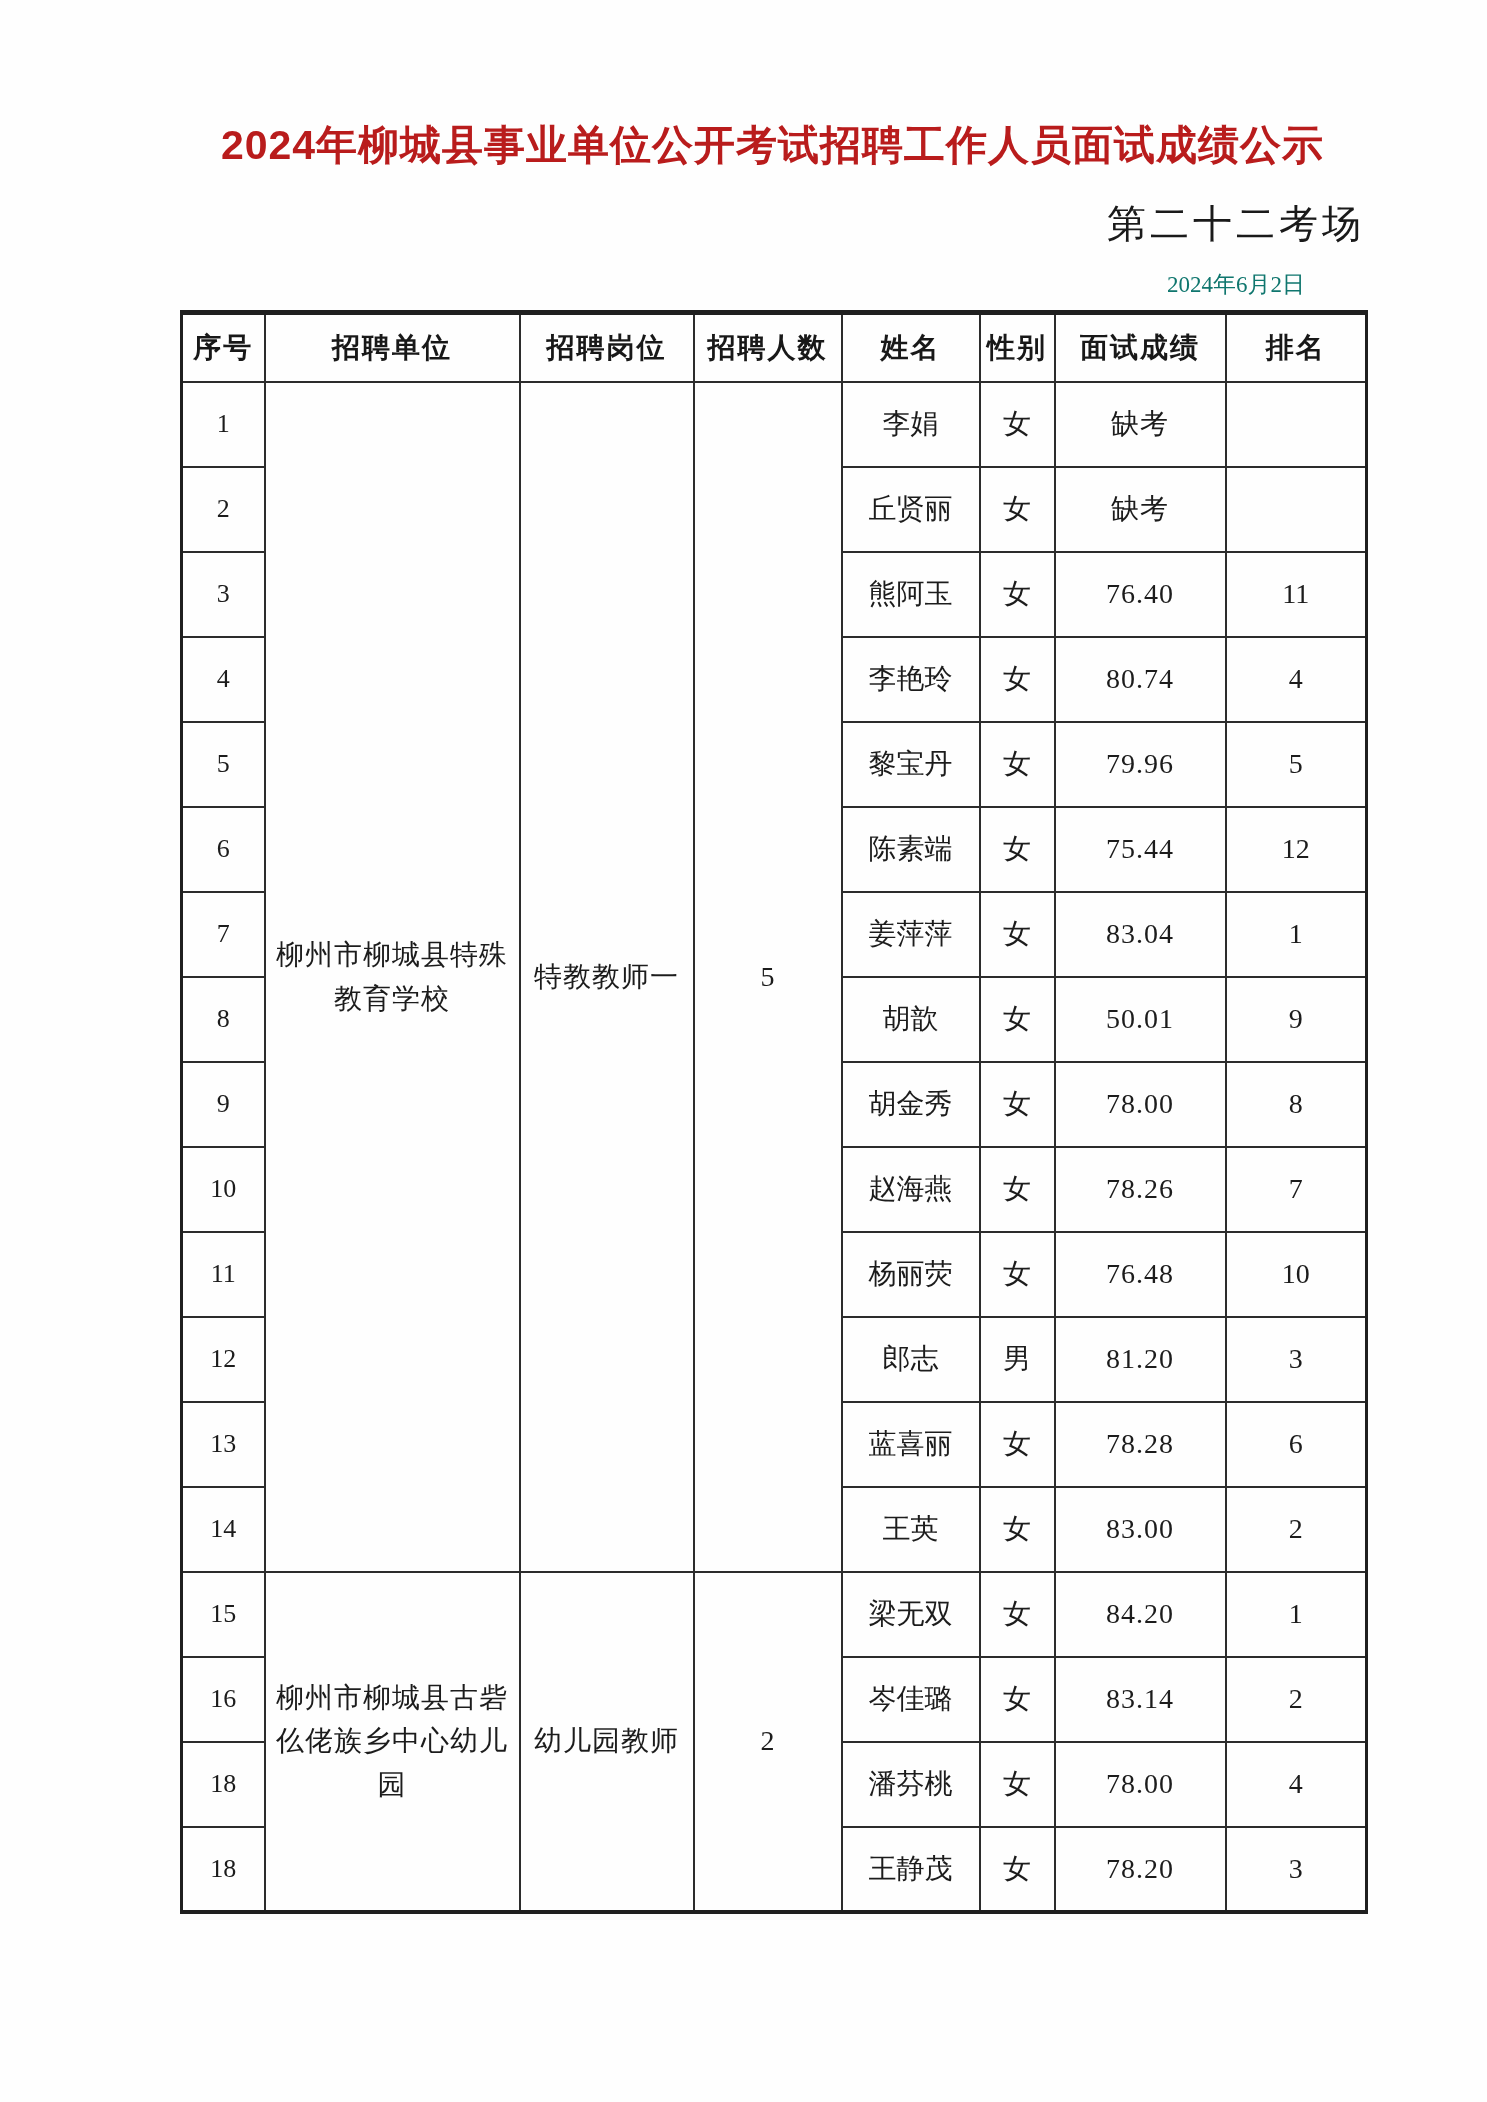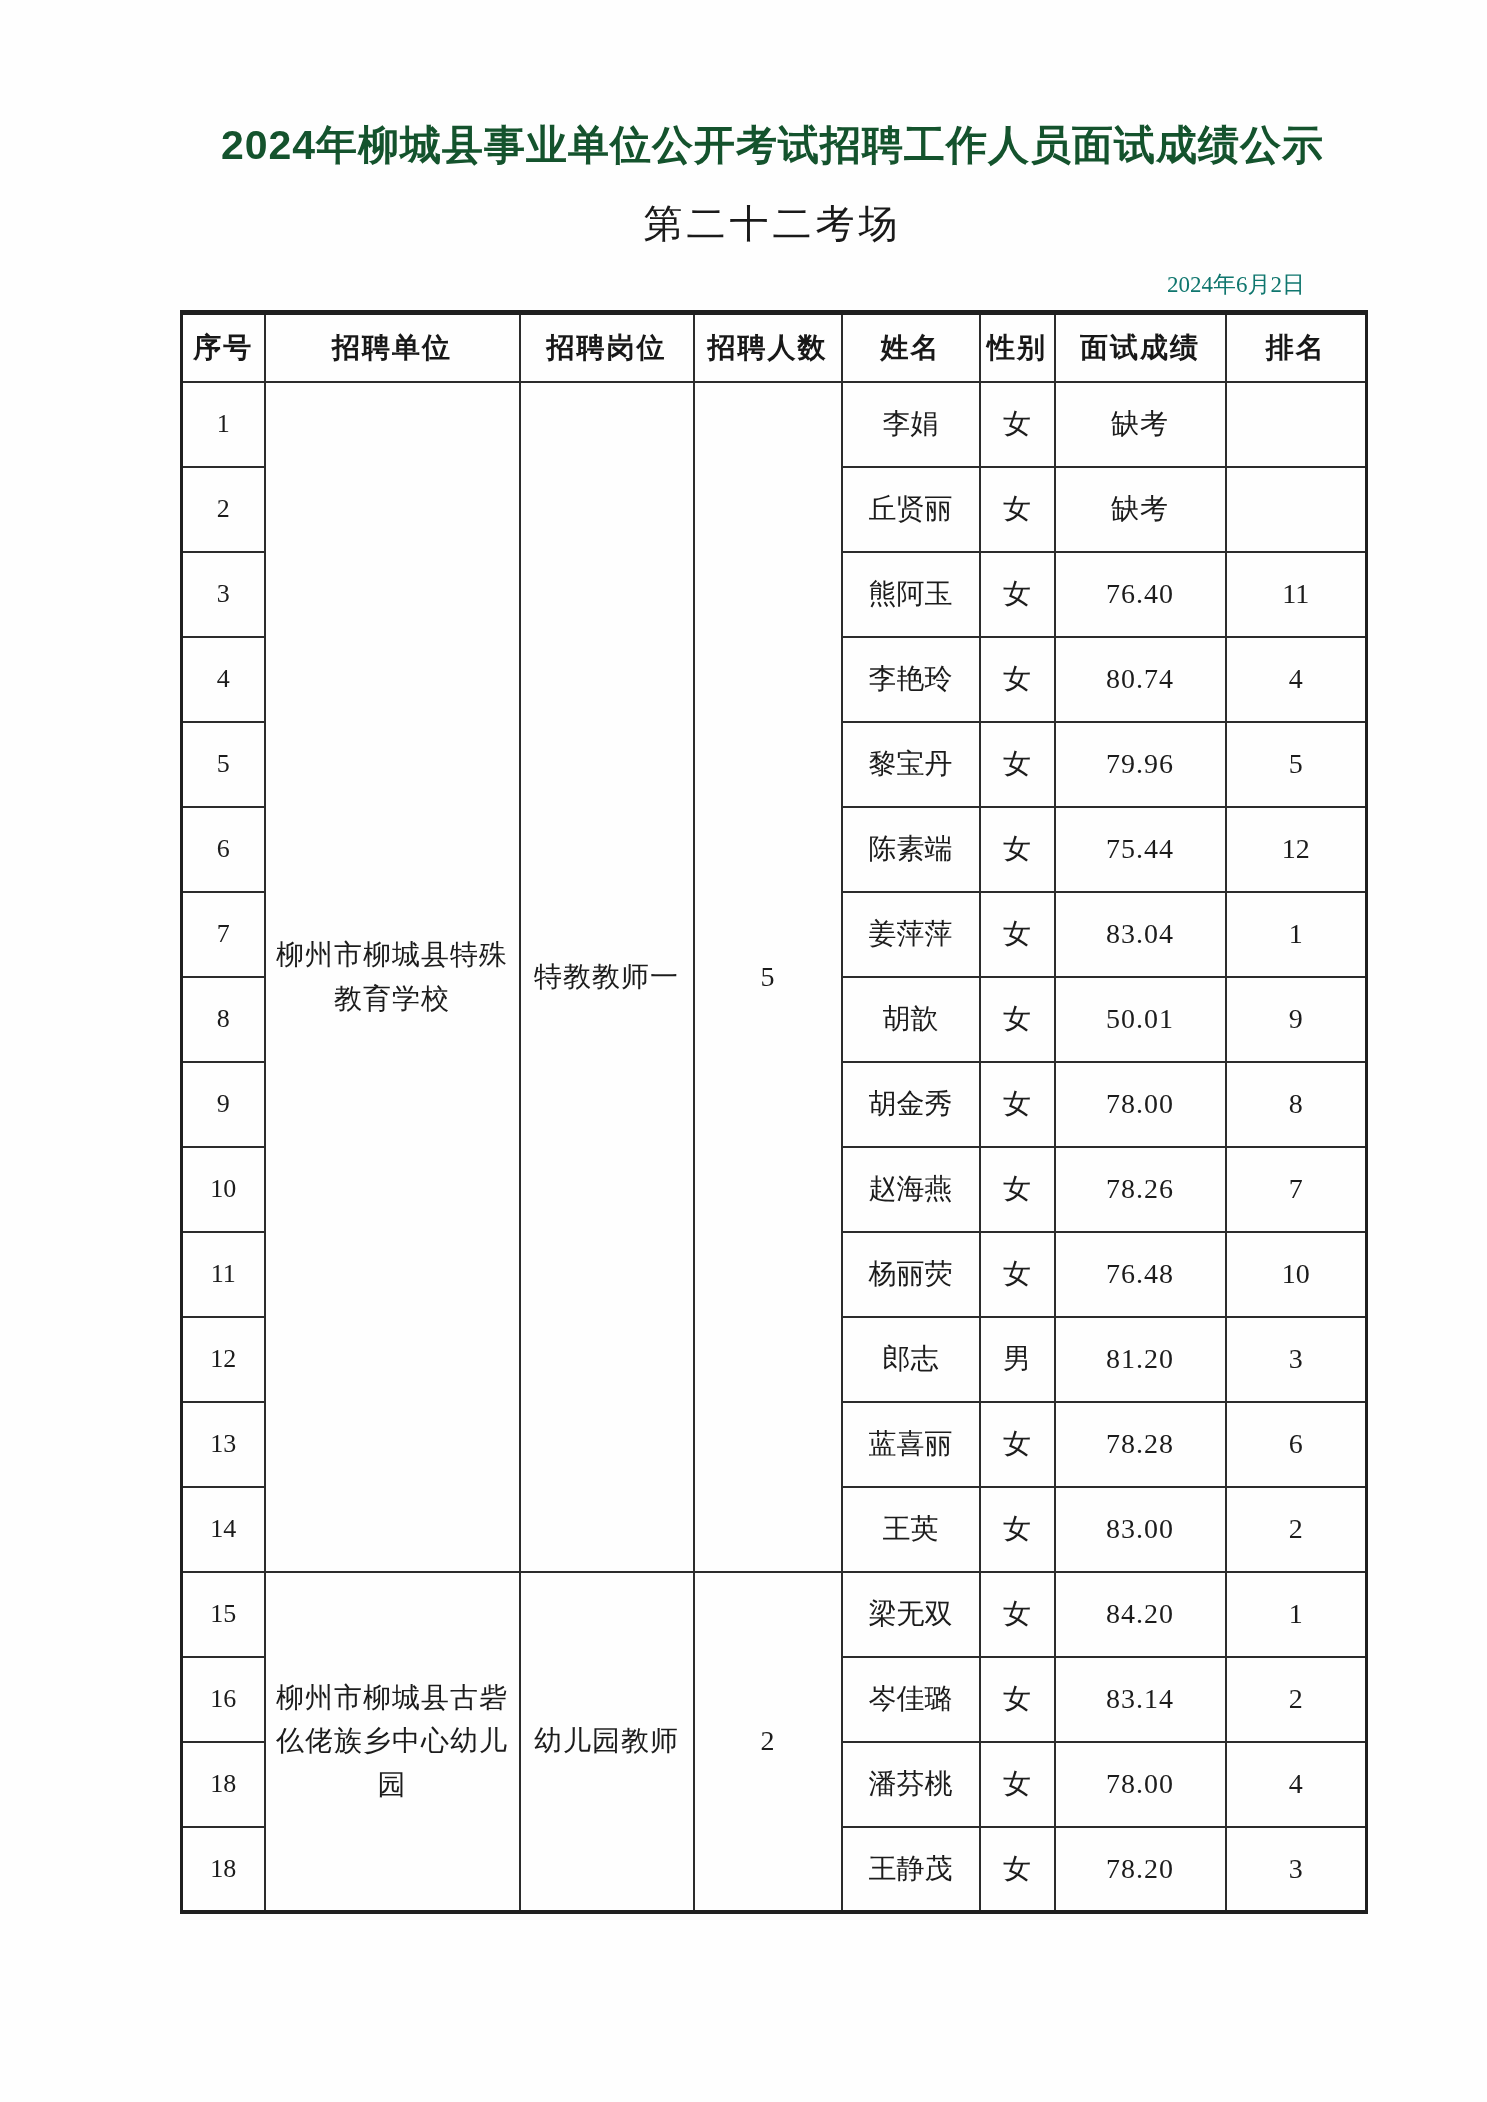--- a/index.html
+++ b/index.html
@@ -26,26 +26,26 @@
     top: 0;
     width: 1185px;
   }
   .doc-title {
     margin: 118px 0 0 0;
     text-align: center;
     font-family: "Liberation Sans", sans-serif;
     font-weight: bold;
     font-size: 41px;
     letter-spacing: 1px;
-    color: #14532d;
+    color: #b91c1c;
     white-space: nowrap;
   }
   .doc-subtitle {
     margin: 24px 0 4px 0;
-    text-align: center;
+    text-align: right;
     font-family: Liberation Serif, serif;
     font-weight: 400;
     font-size: 39px;
     letter-spacing: 4px;
     color: #1a1a1a;
   }
   .doc-date {
     margin-top: 18px;
     text-align: right;
     padding-right: 60px;

